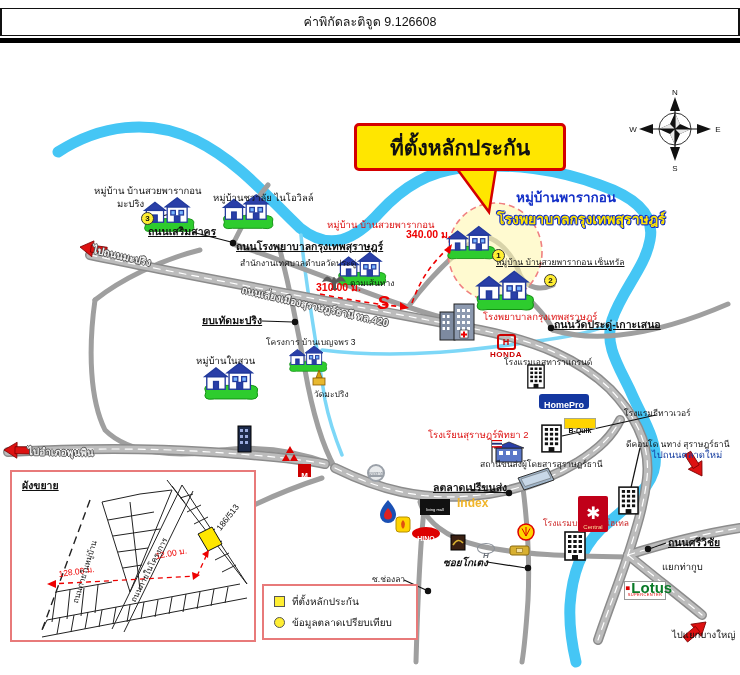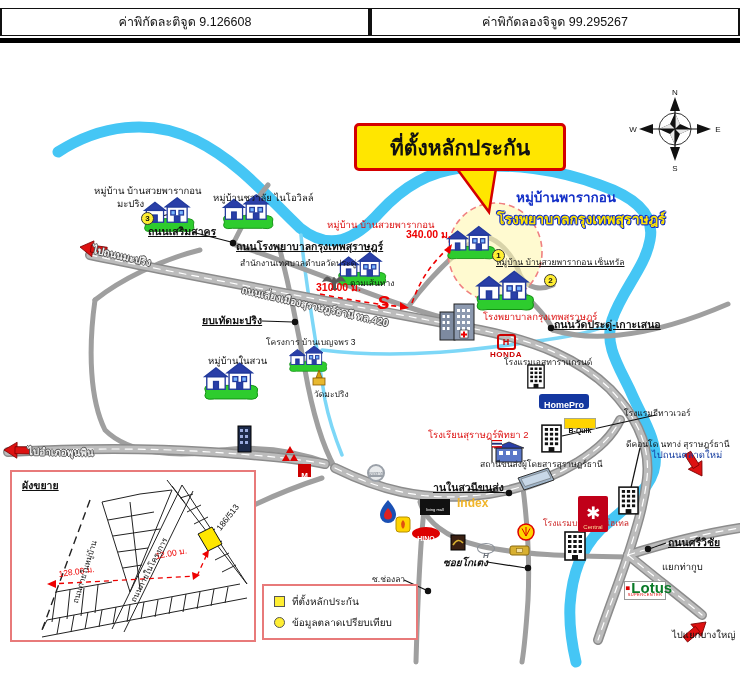--- a/index.html
+++ b/index.html
@@ -85,21 +85,20 @@
   .indexlm .b1{display:block;color:#f0b52a;font-size:12px;font-weight:bold;line-height:9px;margin-left:37px;}
   .indexlm .b2{display:block;color:#fff;font-size:4px;line-height:4px;}
   .mg{width:13px;height:13px;background:#c00;}
   .mg .b1{color:#fff;font-size:8px;font-weight:bold;line-height:13px;}
 </style>
 </head>
 <body>
 
 <div id="coord-table">
   <div class="coord-cell">ค่าพิกัดละติจูด 9.126608</div>
-  <div class="coord-cell">ค่าพิกัดลองจิจูด 99.295267</div>
 </div>
 <div id="header-bar"></div>
 
 <div id="map">
 
   <svg width="740" height="631" viewBox="0 0 740 631">
     <defs>
       <symbol id="sym-houses" viewBox="0 0 64 44">
         <path d="M6,33 Q2,25 13,26 L48,26 Q62,25 59,33 Q62,42 48,40 L15,40 Q2,42 6,33 Z" fill="#2ecc2e" stroke="#149114" stroke-width="1"></path>
         <g stroke="#223a9c" stroke-width="1.4">
@@ -384,32 +383,32 @@
       <div class="lb xs" style="left: 240px; top: 215px;">สำนักงานเทศบาลตำบลวัดประดู่</div>
       <div class="lb road" style="left: 243px; top: 240px; transform: rotate(13deg);">ถนนเลี่ยงเมืองสุราษฎร์ธานี ทล.420</div>
       <div class="lb redsm" style="left: 327px; top: 176px;">หมู่บ้าน บ้านสวยพารากอน</div>
       <div class="lb xs" style="left: 350px; top: 189px; margin-top: 46px;">ตามเส้นทาง</div>
       <div class="lb redb" style="left: 406px; top: 185px;">340.00 ม.</div>
       <div class="lb redb" style="left: 316px; top: 238px;">310.00 ม.</div>
       <div class="lb blueb" style="left: 516px; top: 147px;">หมู่บ้านพารากอน</div>
       <div class="lb yell" style="left: 497px; top: 168px;">โรงพยาบาลกรุงเทพสุราษฎร์</div>
       <div class="lb xsu" style="left: 496px; top: 214px;">หมู่บ้าน บ้านสวยพารากอน เซ็นทรัล</div>
       <div class="lb bu" style="left: 202px; top: 271px;">ยบเทัดมะปริง</div>
-      <div class="lb sm" style="left: 208px; top: 312px;">หมู่บ้านในสวน</div>
+      <div class="lb sm" style="left: 196px; top: 312px;">หมู่บ้านในสวน</div>
       <div class="lb xs" style="left: 266px; top: 294px;">โครงการ บ้านเบญจพร 3</div>
       <div class="lb xs" style="left: 314px; top: 346px;">วัดมะปริง</div>
       <div class="lb redsm" style="left: 483px; top: 268px;">โรงพยาบาลกรุงเทพสุราษฎร์</div>
       <div class="lb bu" style="left: 554px; top: 275px;">ถนนวัดประดู่-เกาะเสนอ</div>
       <div class="lb xs" style="left: 504px; top: 314px;">โรงแรมเอสทาราแกรนด์</div>
       <div class="lb xs" style="left: 624px; top: 365px;">โรงแรมธีทาวเวอร์</div>
       <div class="lb xs" style="left: 626px; top: 396px;">ดีคอนโด นทาง่ สุราษฎร์ธานี</div>
       <div class="lb navysm" style="left: 652px; top: 406px;">ไปถนนตลาดใหม่</div>
       <div class="lb redsm" style="left: 428px; top: 386px;">โรงเรียนสุราษฎร์พิทยา 2</div>
       <div class="lb xs" style="left: 480px; top: 416px; text-align: center;">สถานีขนส่งผู้โดยสารสุราษฎร์ธานี</div>
-      <div class="lb bu" style="left: 433px; top: 438px;">านในสวนีขนส่ง</div>
+      <div class="lb bu" style="left: 433px; top: 438px;">ลตลาดเปรีขนส่ง</div>
       <div class="lb bsm" style="left: 443px; top: 513px;">ซอยโกเตง</div>
       <div class="lb redxs" style="left: 543px; top: 475px;">โรงแรมบรรจงบุรีโฮเทล</div>
       <div class="lb bu" style="left: 668px; top: 493px;">ถนนศรีวิชัย</div>
       <div class="lb sm" style="left: 662px; top: 518px;">แยกท่ากูบ</div>
       <div class="lb sm" style="left: 672px; top: 586px;">ไปแยกบางใหญ่</div>
       <div class="lb xs" style="left: 372px; top: 531px;">ซ.ช่องลา</div>
       <div class="lb road" style="left: 28px; top: 402px; transform: rotate(1deg);">ไปอำเภอพุนพิน</div>
     </div>
 
   <div id="brands">

